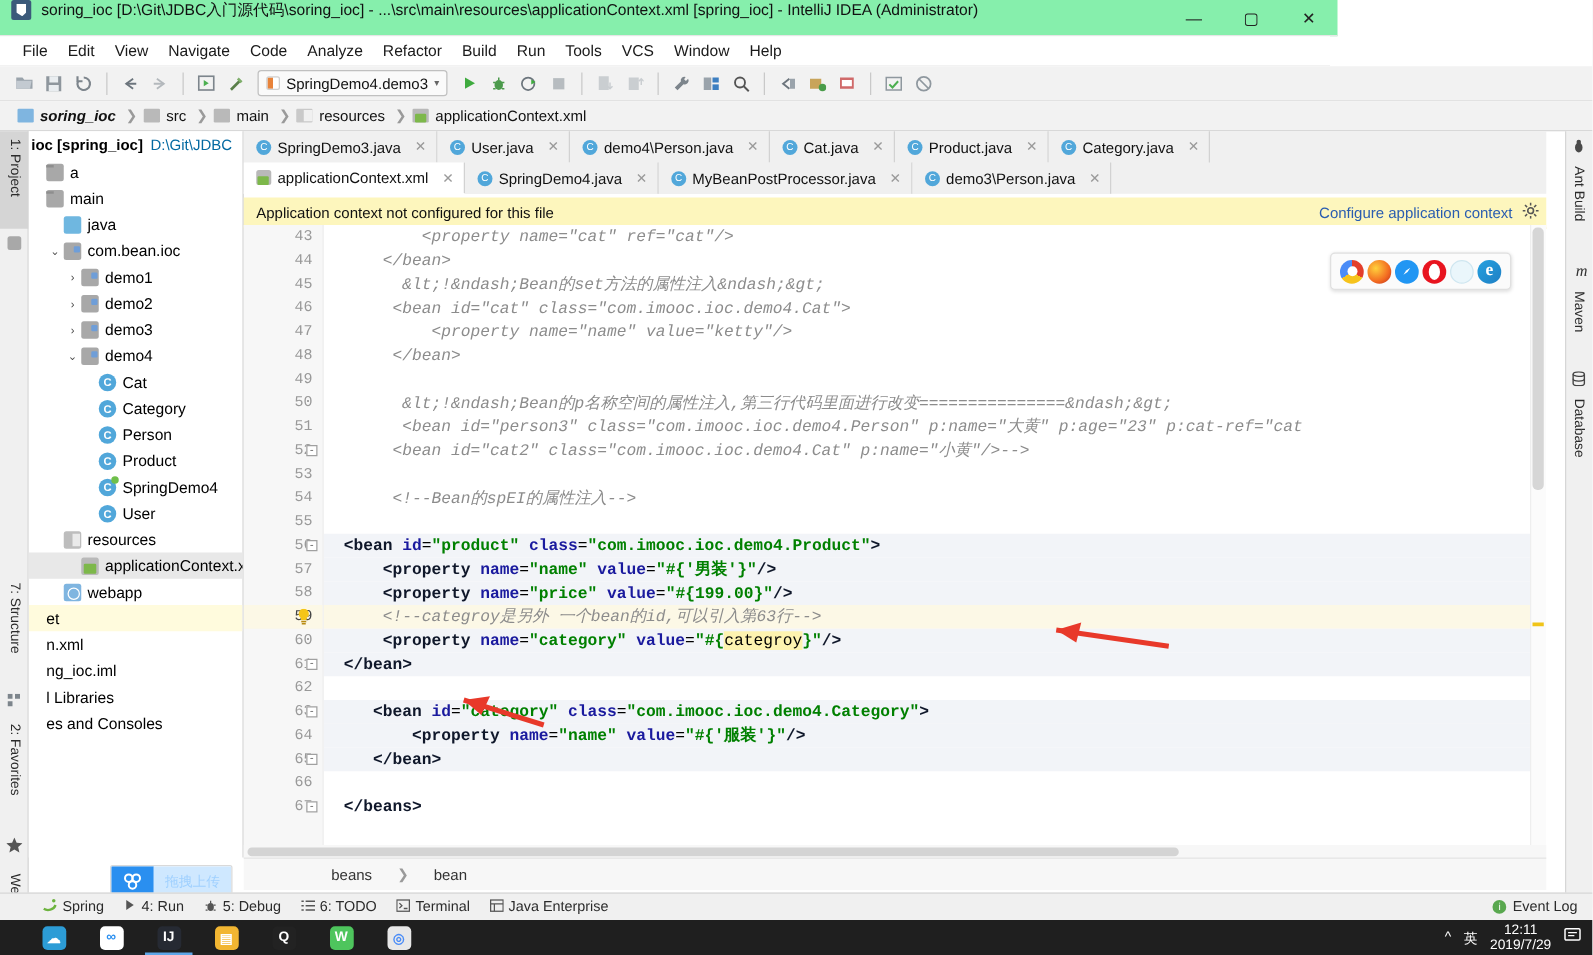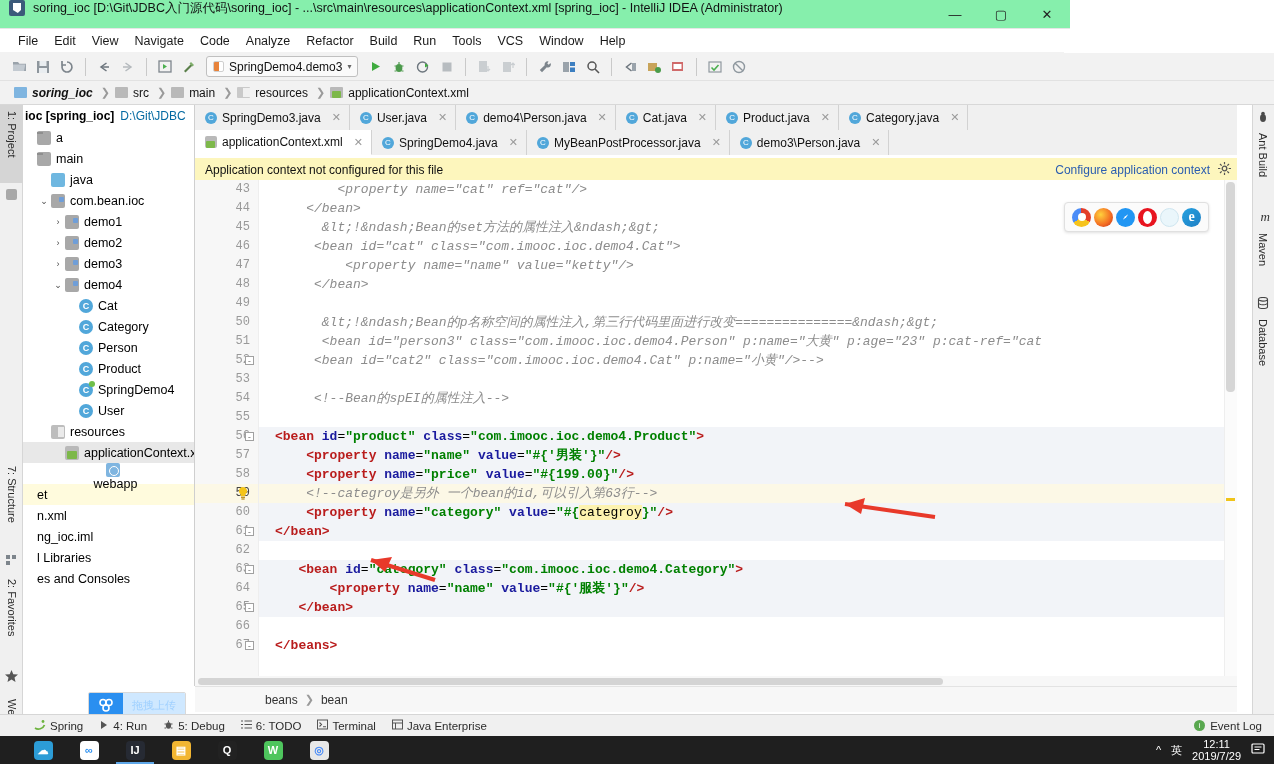--- a/index.html
+++ b/index.html
@@ -155,21 +155,21 @@
     border-right:1px solid #eeeeee;
   }
   .codearea { position:absolute; left:64px; top:0; right:0; height:506px; }
   .cline { height:19px; line-height:19px; white-space:pre; position:relative; }
   .lnum { height:19px; line-height:19px; text-align:right; padding-right:8px;
           color:#999999; font-size:12px; font-family:"Liberation Mono",monospace; }
   .lnum.cur { color:#444; }
   .cline.hl { background:#fcf8e6; }
   .cline.sel-bg { background:#f2f4f8; }
   .ind { color:#d4d4d4; }
-  .tag  { color:#b91c1c; font-weight:bold; }
+  .tag  { color:#0f172a; font-weight:bold; }
   .attr { color:#1a1a9e; font-weight:bold; }
   .str  { color:#008000; font-weight:bold; }
   .cmt  { color:#8c8c8c; font-style:italic; }
   .plain{ color:#000; }
   .mark { background:#fdf3b0; }
   .fold { position:absolute; left:-14px; top:5px; width:9px; height:9px;
           border:1px solid #a0a0a0; background:#fff; color:#555; font-size:8px;
           line-height:7px; text-align:center; }
   .bulb { position:absolute; left:-22px; top:3px; width:12px; height:13px; }
 
@@ -202,21 +202,21 @@
   .scrollthumb { position:absolute; right:2px; top:2px; width:9px; height:210px; background:#d6d6d6; border-radius:4px; }
 
   
   .hscroll { position:absolute; left:195px; top:676px; width:1042px; height:10px; background:#f7f7f7; }
   .hthumb { position:absolute; left:3px; top:2px; width:745px; height:7px; background:#d4d4d4; border-radius:4px; }
 
   
   .editcrumb {
     position:absolute; left:195px; top:686px; width:1042px; height:26px;
     background:#f7f7f7; border-top:1px solid #e3e3e3;
-    display:flex; align-items:center; padding-left:70px; font-size:12px; color:#333; gap:6px;
+    display:flex; align-items:center; padding-left:70px; font-size:12px; color:#333; gap:19px;
   }
 
   
   .rightstrip {
     position:absolute; right:0; top:105px; width:22px; height:621px;
     background:#f0f0f0; border-left:1px solid #d6d6d6;
   }
   .rtab {
     position:absolute; right:0; width:22px;
     writing-mode: vertical-rl; text-orientation: mixed;
@@ -566,21 +566,21 @@
         <div class="row" style="padding-left: 14px;">
           <span class="arrow"></span>
           <span class="ico res2"></span>
           <span>resources</span>
         </div>
         <div class="row sel" style="padding-left: 28px;">
           <span class="arrow"></span>
           <span class="ico xmlf"></span>
           <span>applicationContext.xml</span>
         </div>
-        <div class="row" style="padding-left: 14px; flex-direction: column;">
+        <div class="row" style="padding-left: 14px;">
           <span class="arrow"></span>
           <span class="ico webapp"></span>
           <span>webapp</span>
         </div>
         <div class="row hl" style="padding-left: 0px; text-align: right;">
           <span class="arrow"></span>
           <span>et</span>
         </div>
         <div class="row" style="padding-left: 0px;">
           <span class="arrow"></span>

